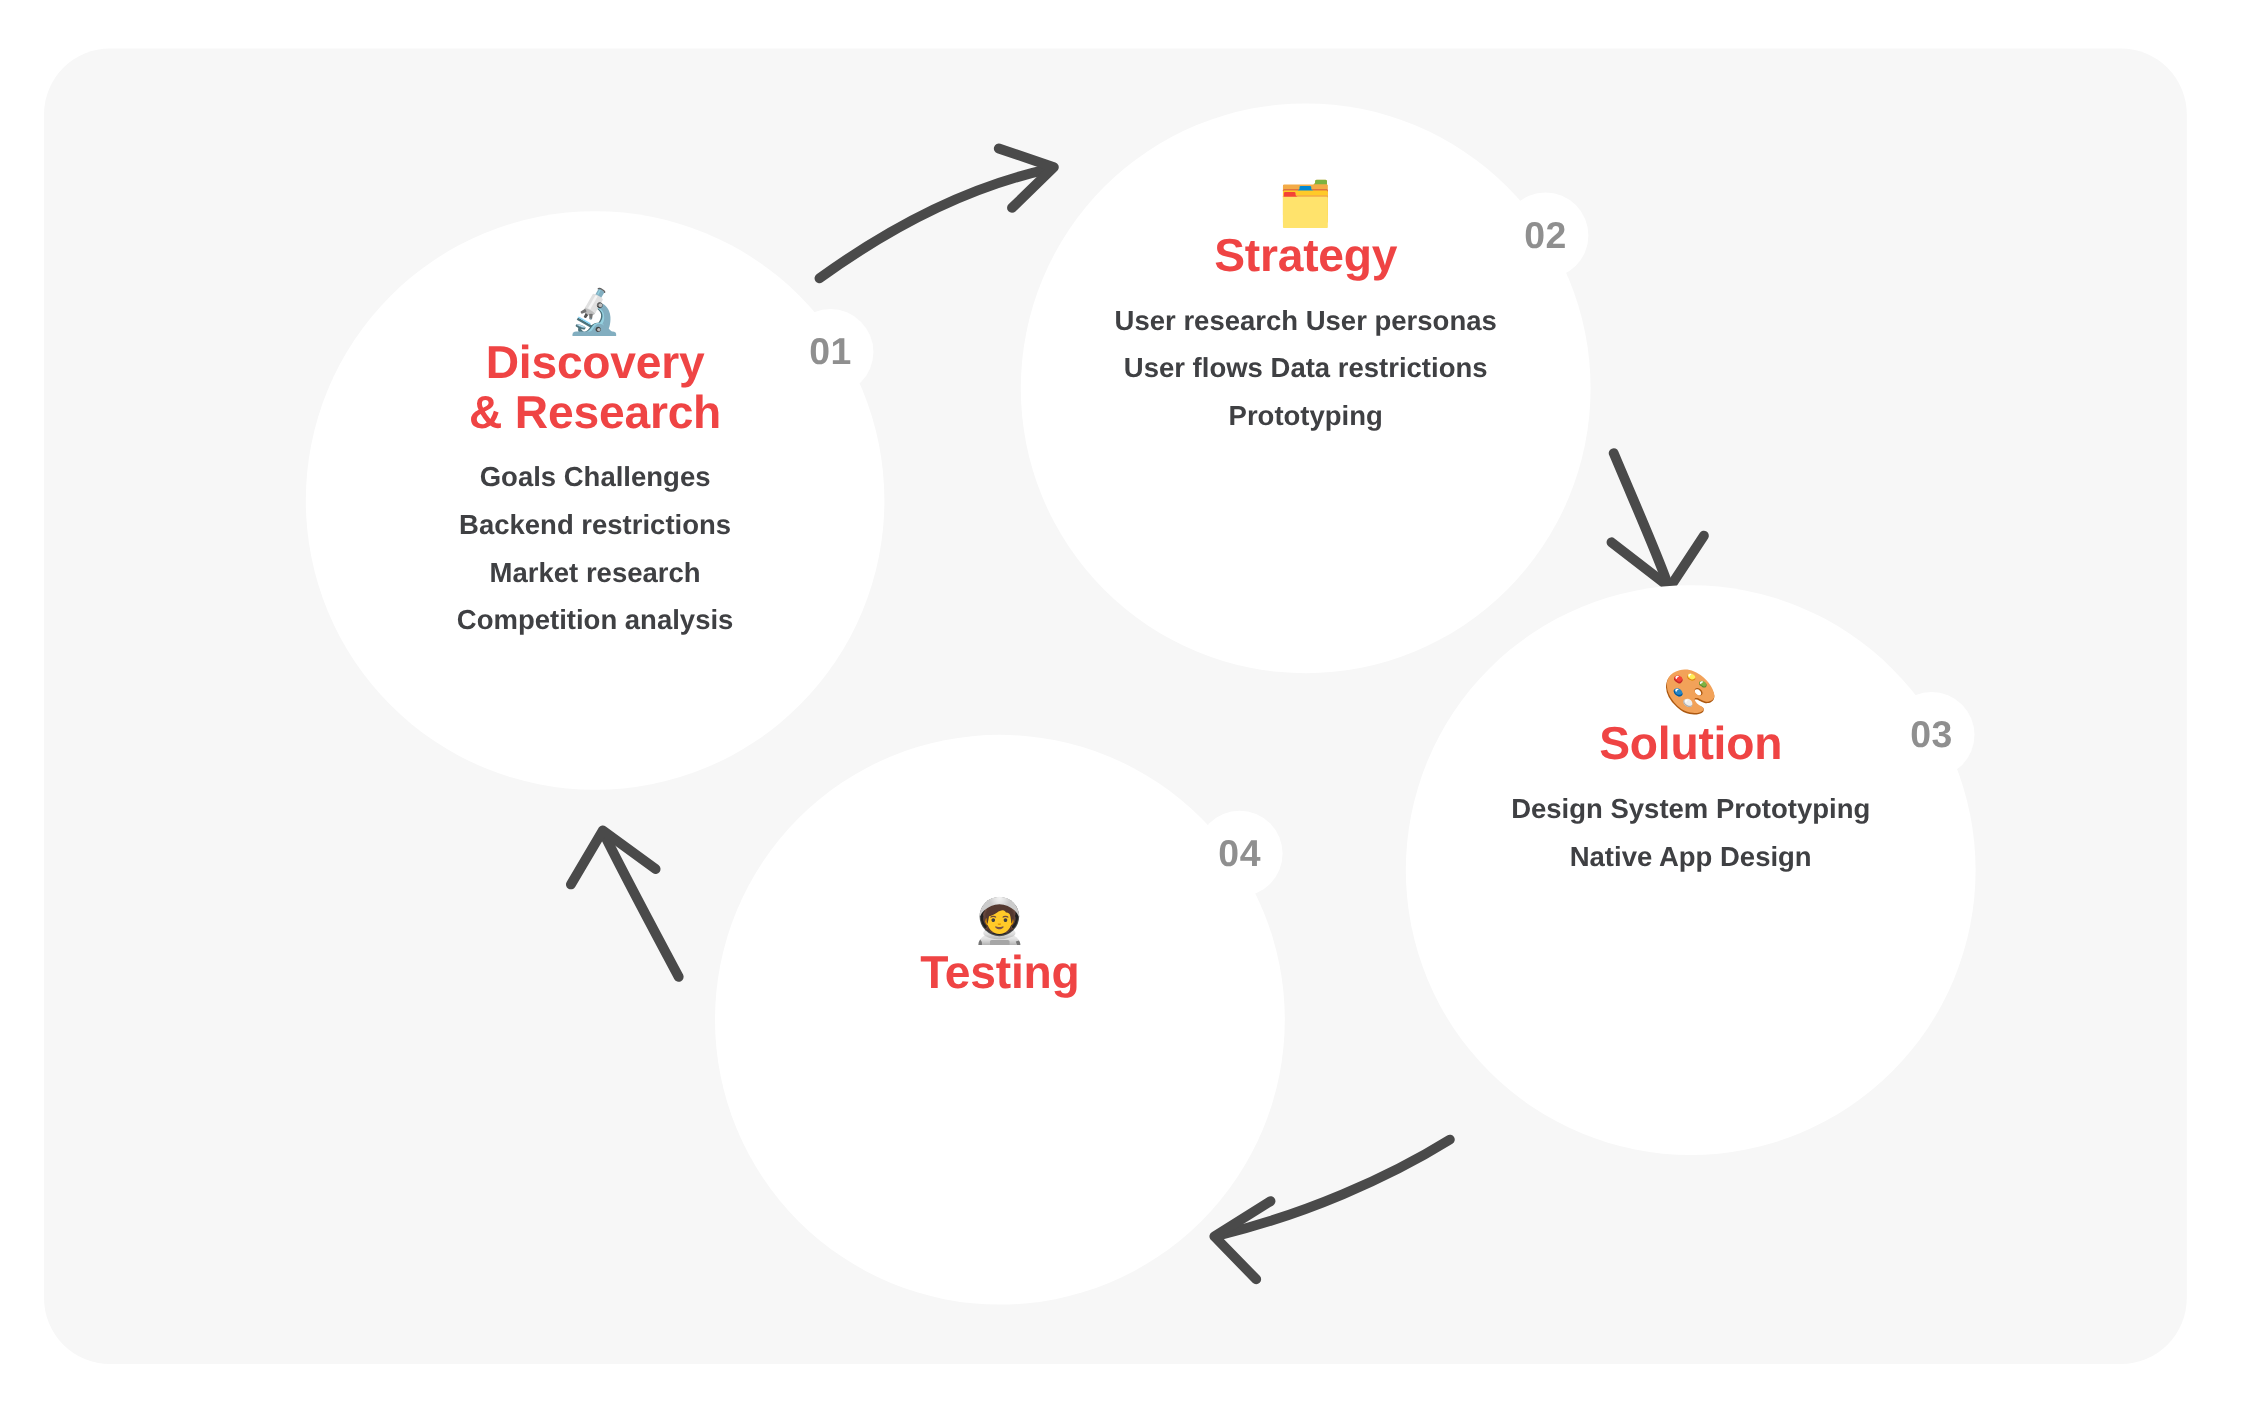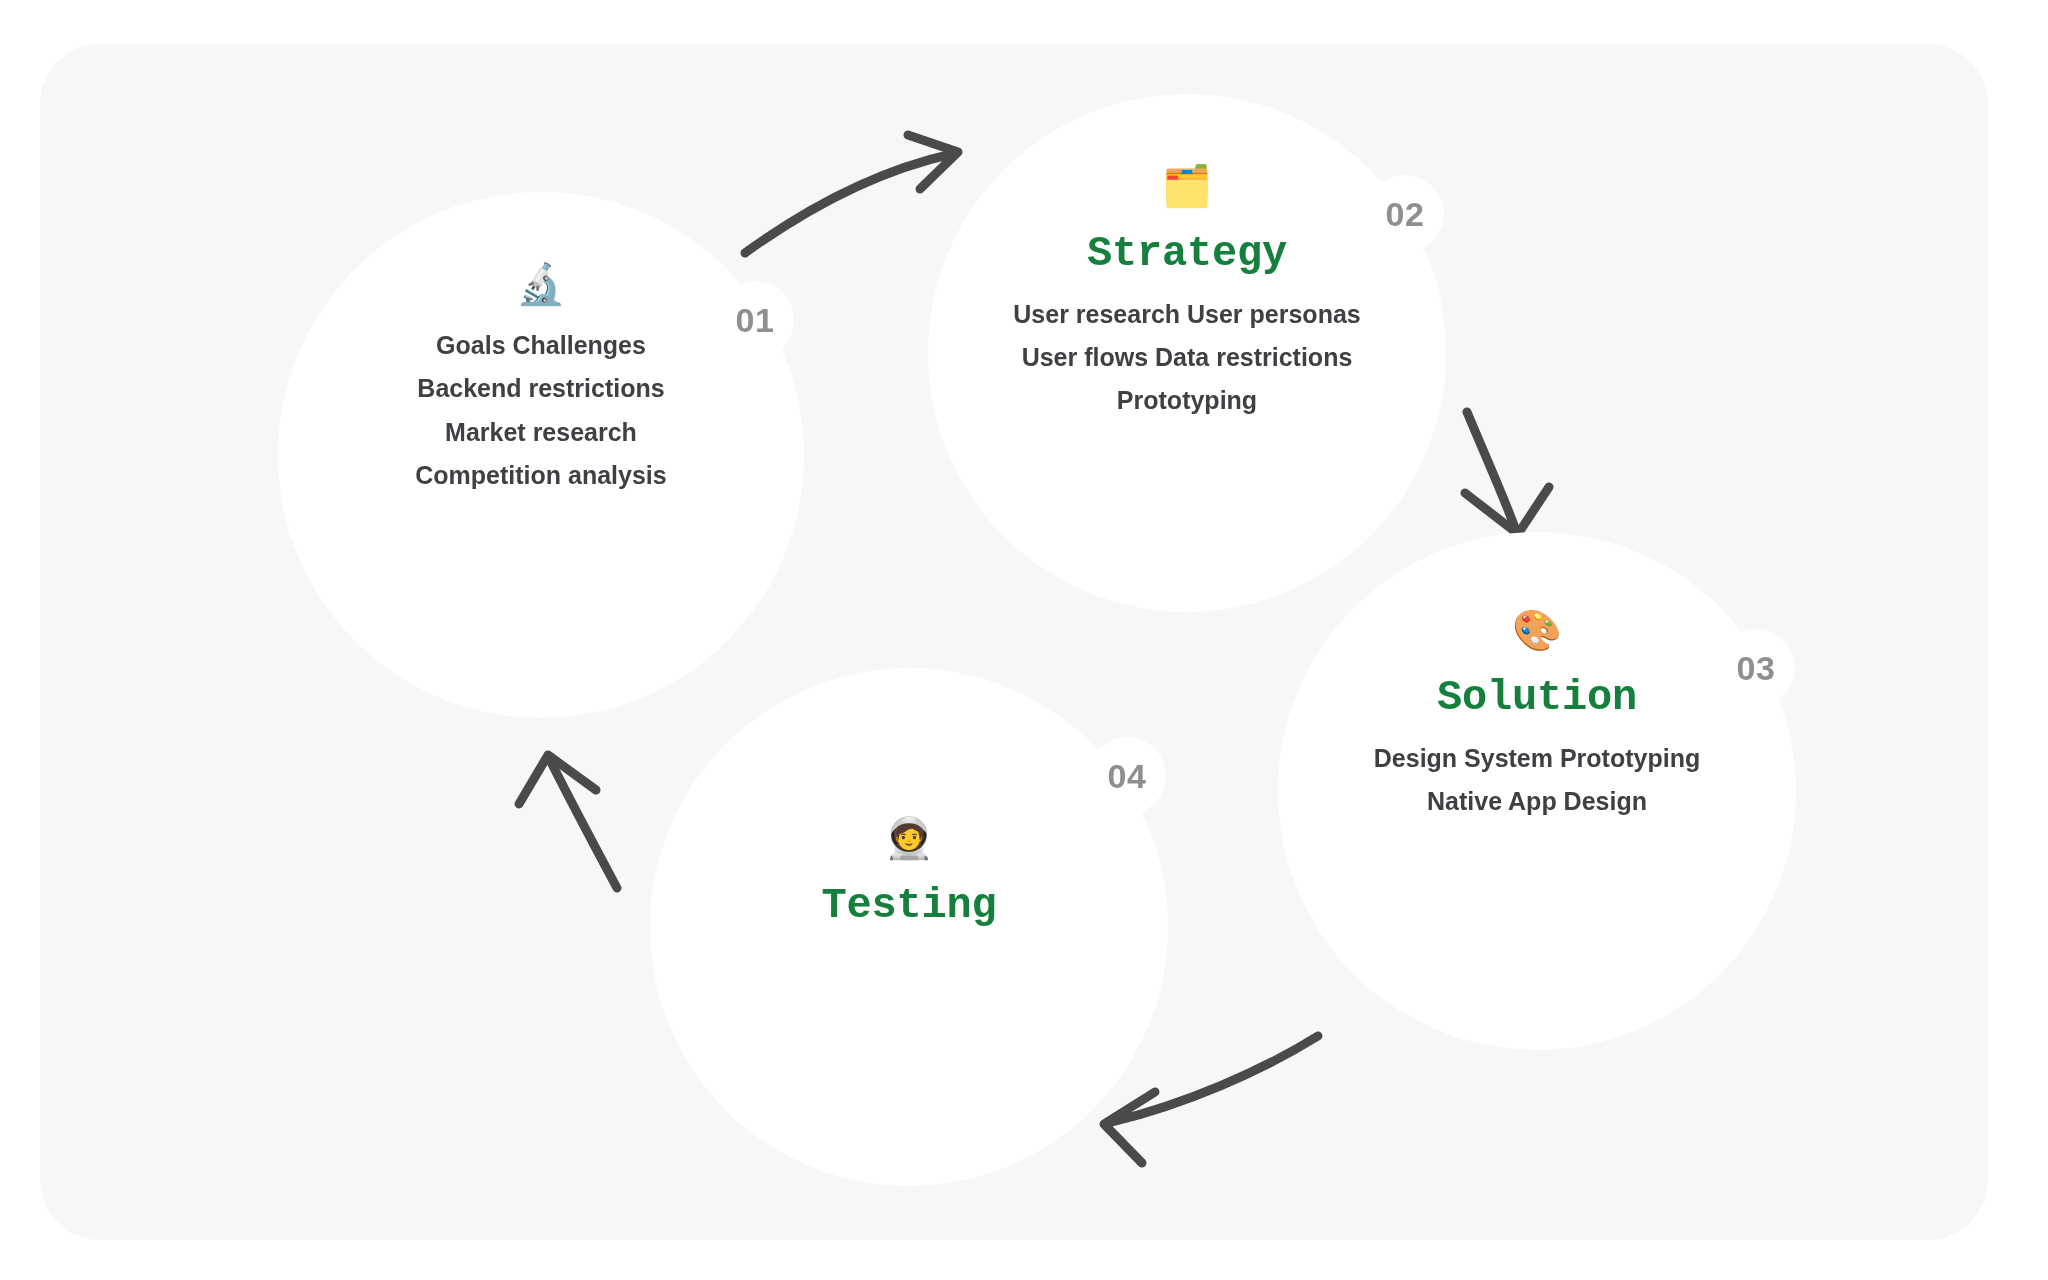--- a/index.html
+++ b/index.html
@@ -57,26 +57,25 @@
   .stage-icon {
     font-size: 40px;
     line-height: 1;
     height: 44px;
     display: block;
   }
 
   .stage-title {
     font-size: 42px;
     font-weight: 700;
-    color: #15803d;
+    color: #ef4444;
     line-height: 1.06;
     letter-spacing: -0.2px;
-    margin-top: 22px;
+    margin-top: 0;
     white-space: pre-line;
-    font-family: Liberation Mono, monospace;
   }
 
   .stage-items {
     margin-top: 22px;
     display: flex;
     flex-direction: column;
     align-items: center;
     gap: 12px;
   }
 
@@ -144,20 +143,22 @@
       <g>
         <path d="M 617 888 C 594 845, 570 800, 551 762"></path>
         <path d="M 596 790 L 548 755 L 519 804"></path>
       </g>
 
     </g>
   </svg>
 
   <div class="stage-circle" id="circle-1">
     <span class="stage-icon">🔬</span>
+    <div class="stage-title">Discovery
+&amp; Research</div>
     <div class="stage-items">
       <div class="stage-line">Goals     Challenges</div>
       <div class="stage-line">Backend restrictions</div>
       <div class="stage-line">Market research</div>
       <div class="stage-line">Competition analysis</div>
     </div>
   </div>
   <div class="badge" id="badge-1">01</div>
 
   <div class="stage-circle" id="circle-2">

